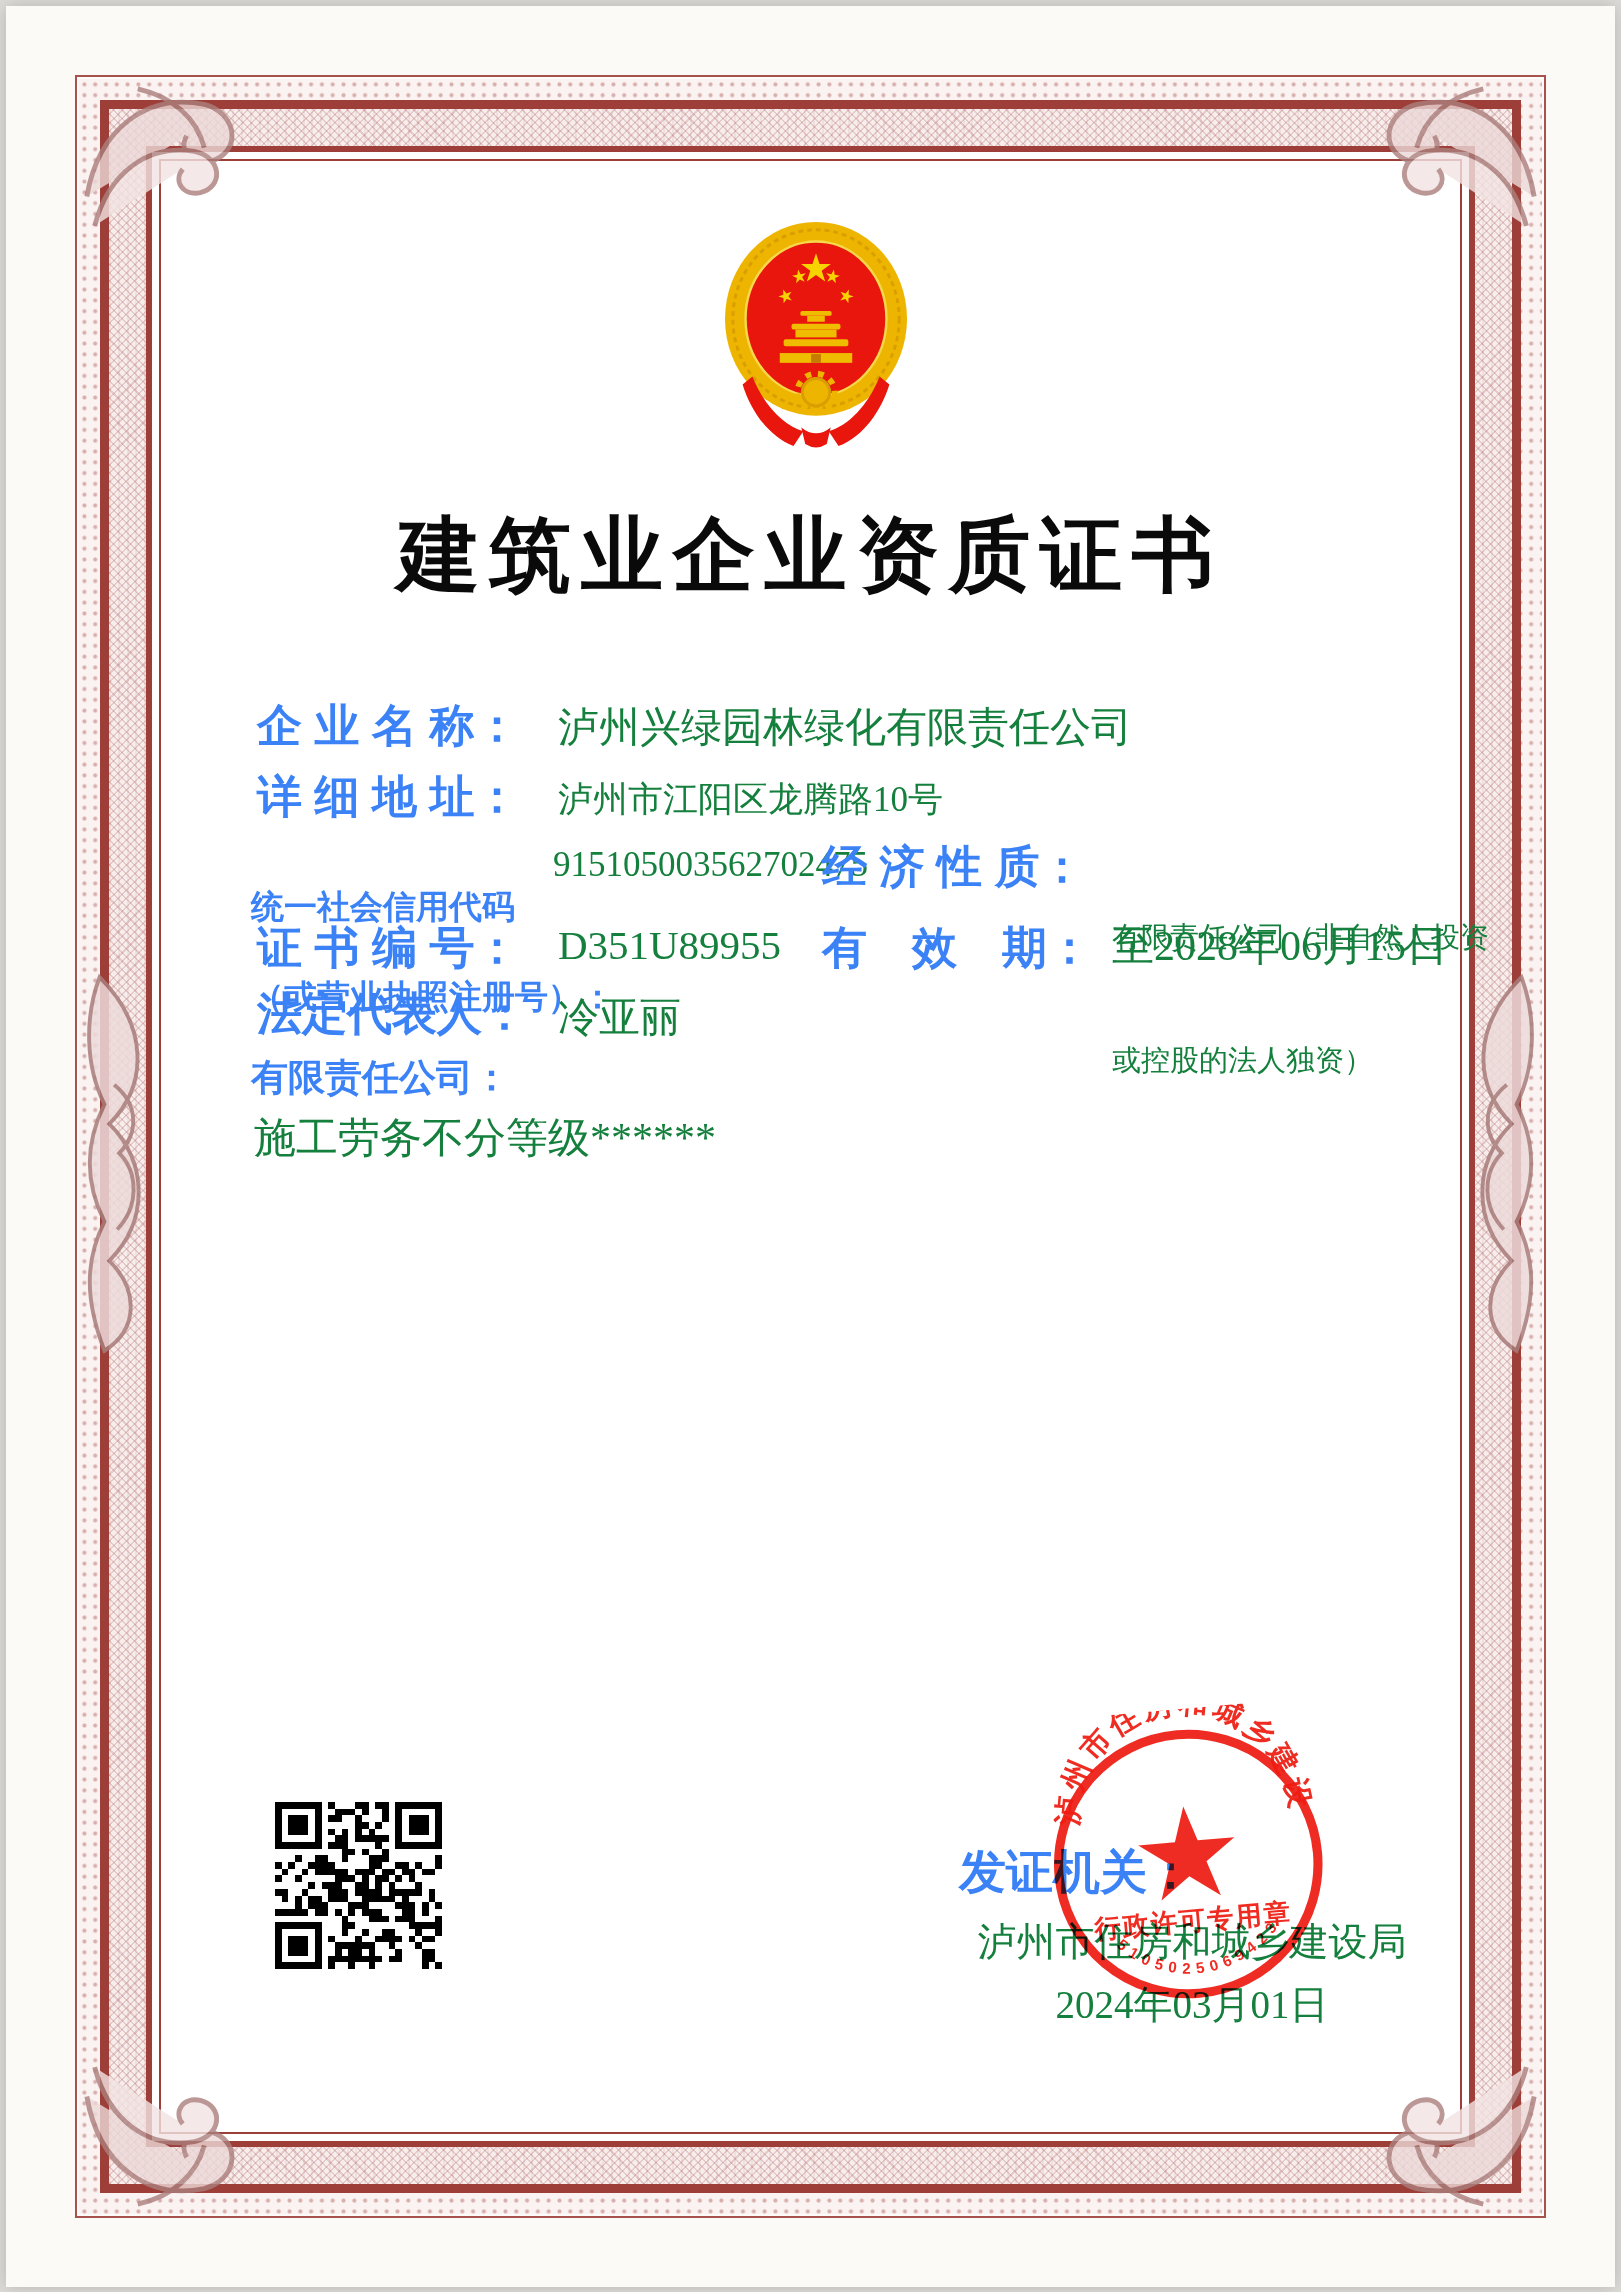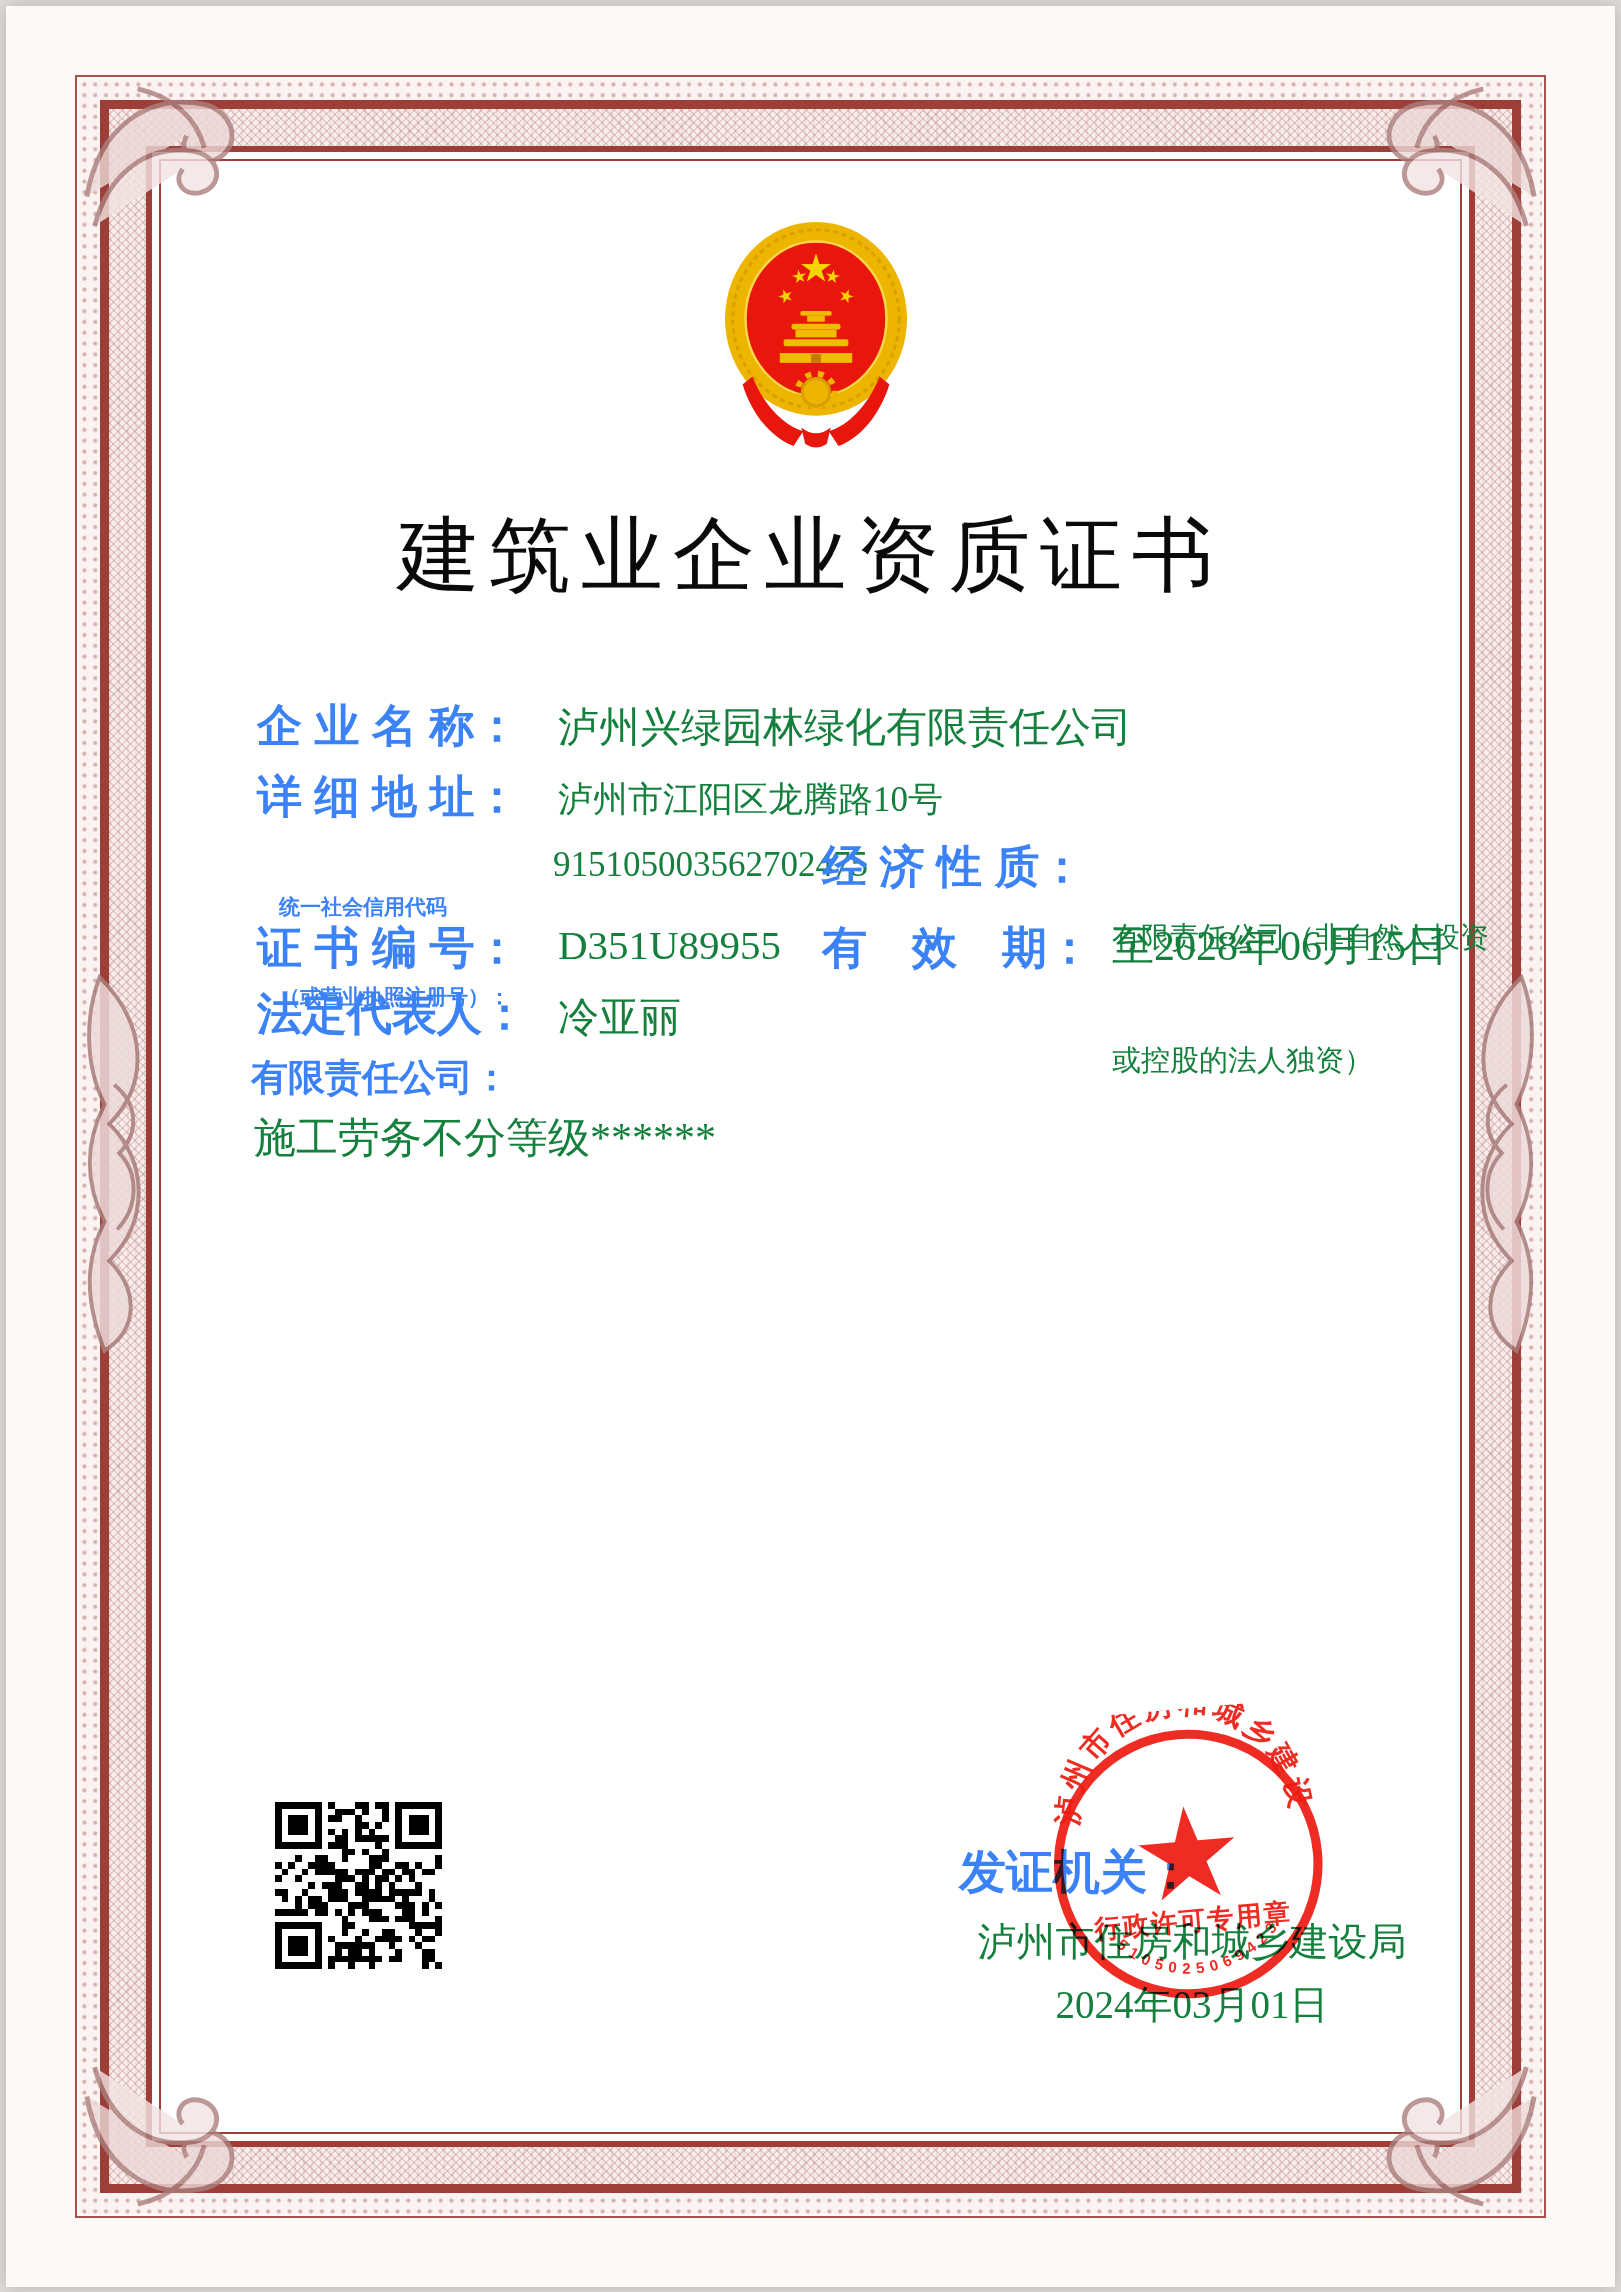--- a/index.html
+++ b/index.html
@@ -28,29 +28,29 @@
       repeating-linear-gradient(90deg, rgba(158,63,58,.08) 0 2px, transparent 2px 8.8px),
       #f6edec;
   }
   .inner-a{position:absolute;inset:140px;border:6.9px solid #9d3e39;background:#fff;}
   .inner-b{position:absolute;inset:153px;border:2px solid #9d3e39;background:#ffffff;}
   .content{position:absolute;inset:157px;background:#fff;}
   .flourish{position:absolute;pointer-events:none;opacity:.95;}
   
   .title{
     position:absolute;left:0;right:0;top:495px;text-align:center;
-    font-size:82px;font-weight:400;color:#0a0a0a;letter-spacing:9.8px;
+    font-size:82px;font-weight:700;color:#0a0a0a;letter-spacing:9.8px;
     font-family:"Liberation Sans",sans-serif;
   }
   .lbl{position:absolute;font-weight:bold;color:#3b82f6;white-space:pre;
        font-family:"Liberation Sans",sans-serif;}
   .val{position:absolute;color:#15803d;white-space:pre;
        font-family:"Liberation Serif",serif;}
   .lbl-big{font-size:45px;}
-  .lbl-small{font-size:21px;line-height:30px;margin-left:28px;}
+  .lbl-small{font-size:33px;line-height:30px;}
   .issue-zone{position:absolute;left:941px;width:490px;text-align:center;}
   
   .seal{position:absolute;left:1030px;top:1703px;width:304px;height:304px;
         mix-blend-mode:multiply;transform:rotate(-5deg);}
   .qr{position:absolute;left:269px;top:1796px;width:167px;height:167px;}
   .emblem{position:absolute;left:717px;top:212px;width:186px;height:230px;}
 </style>
 </head>
 <body>
 

